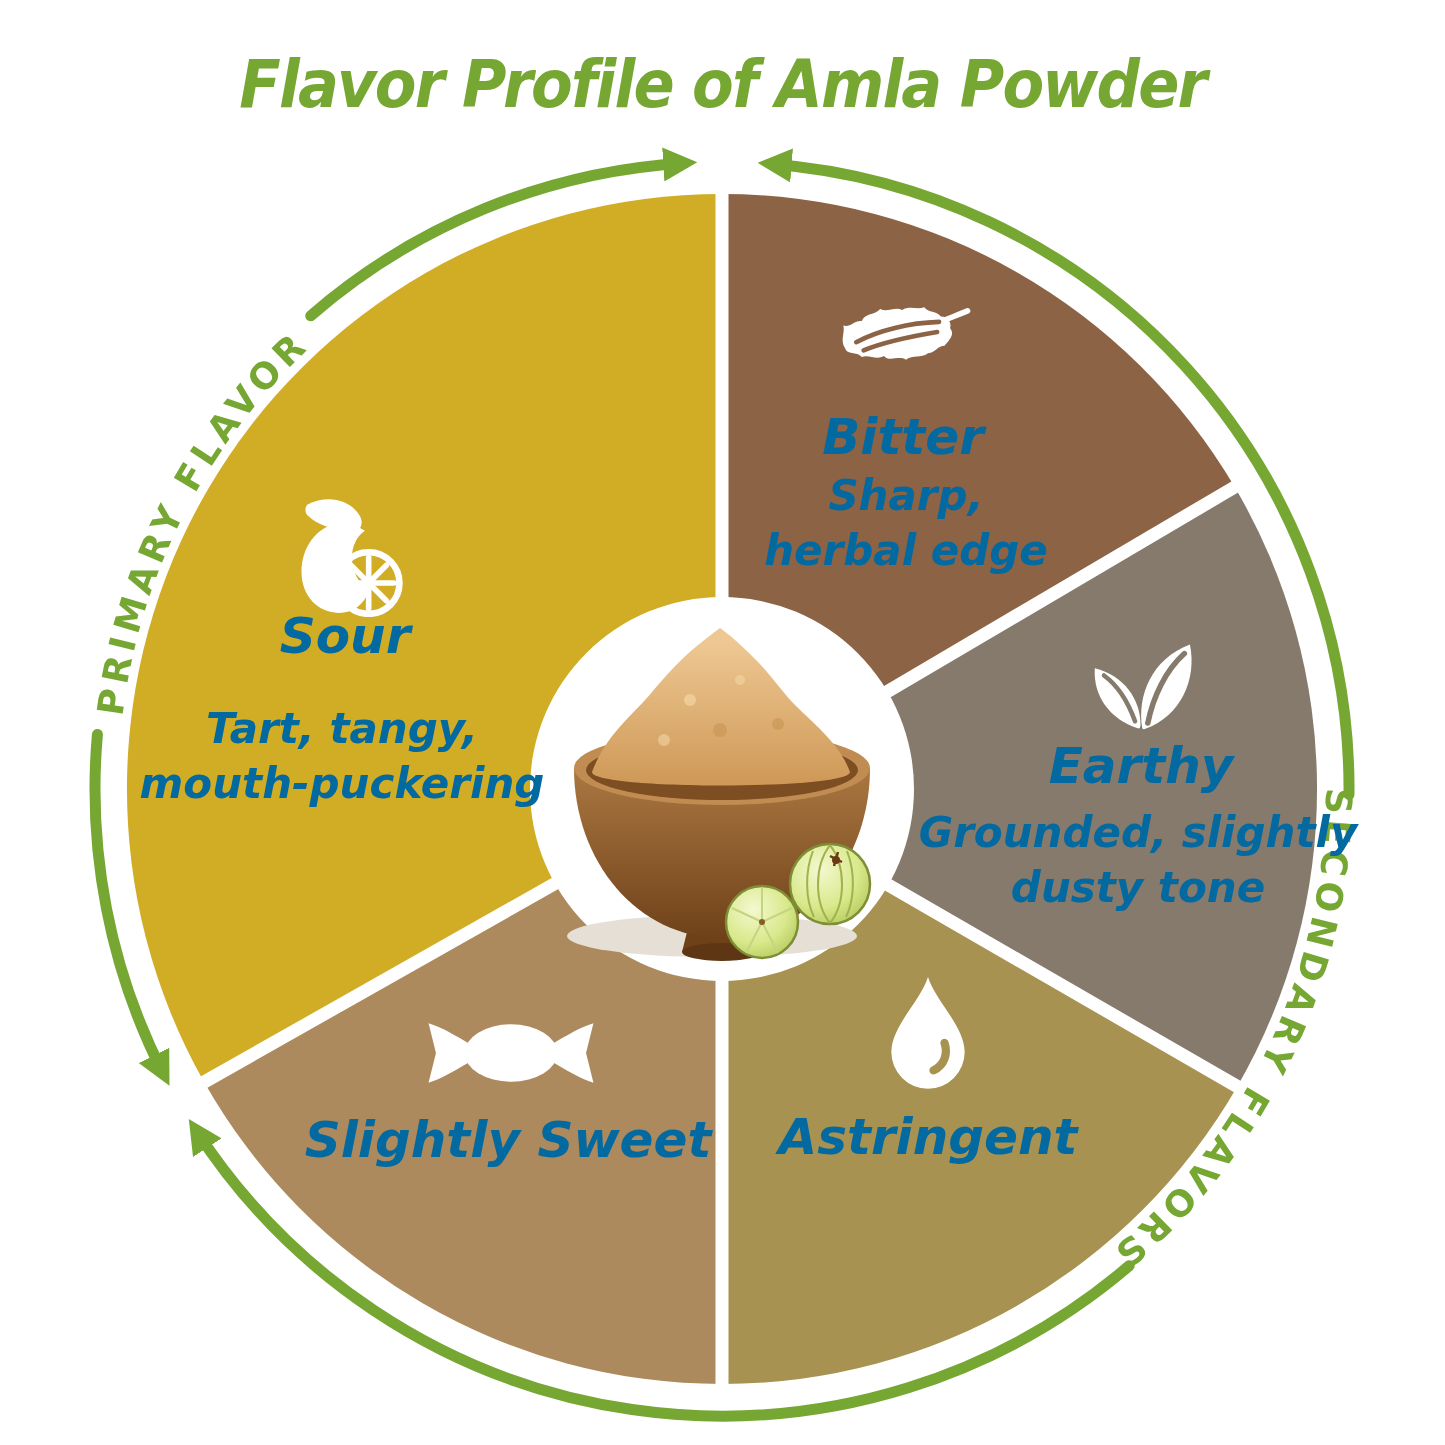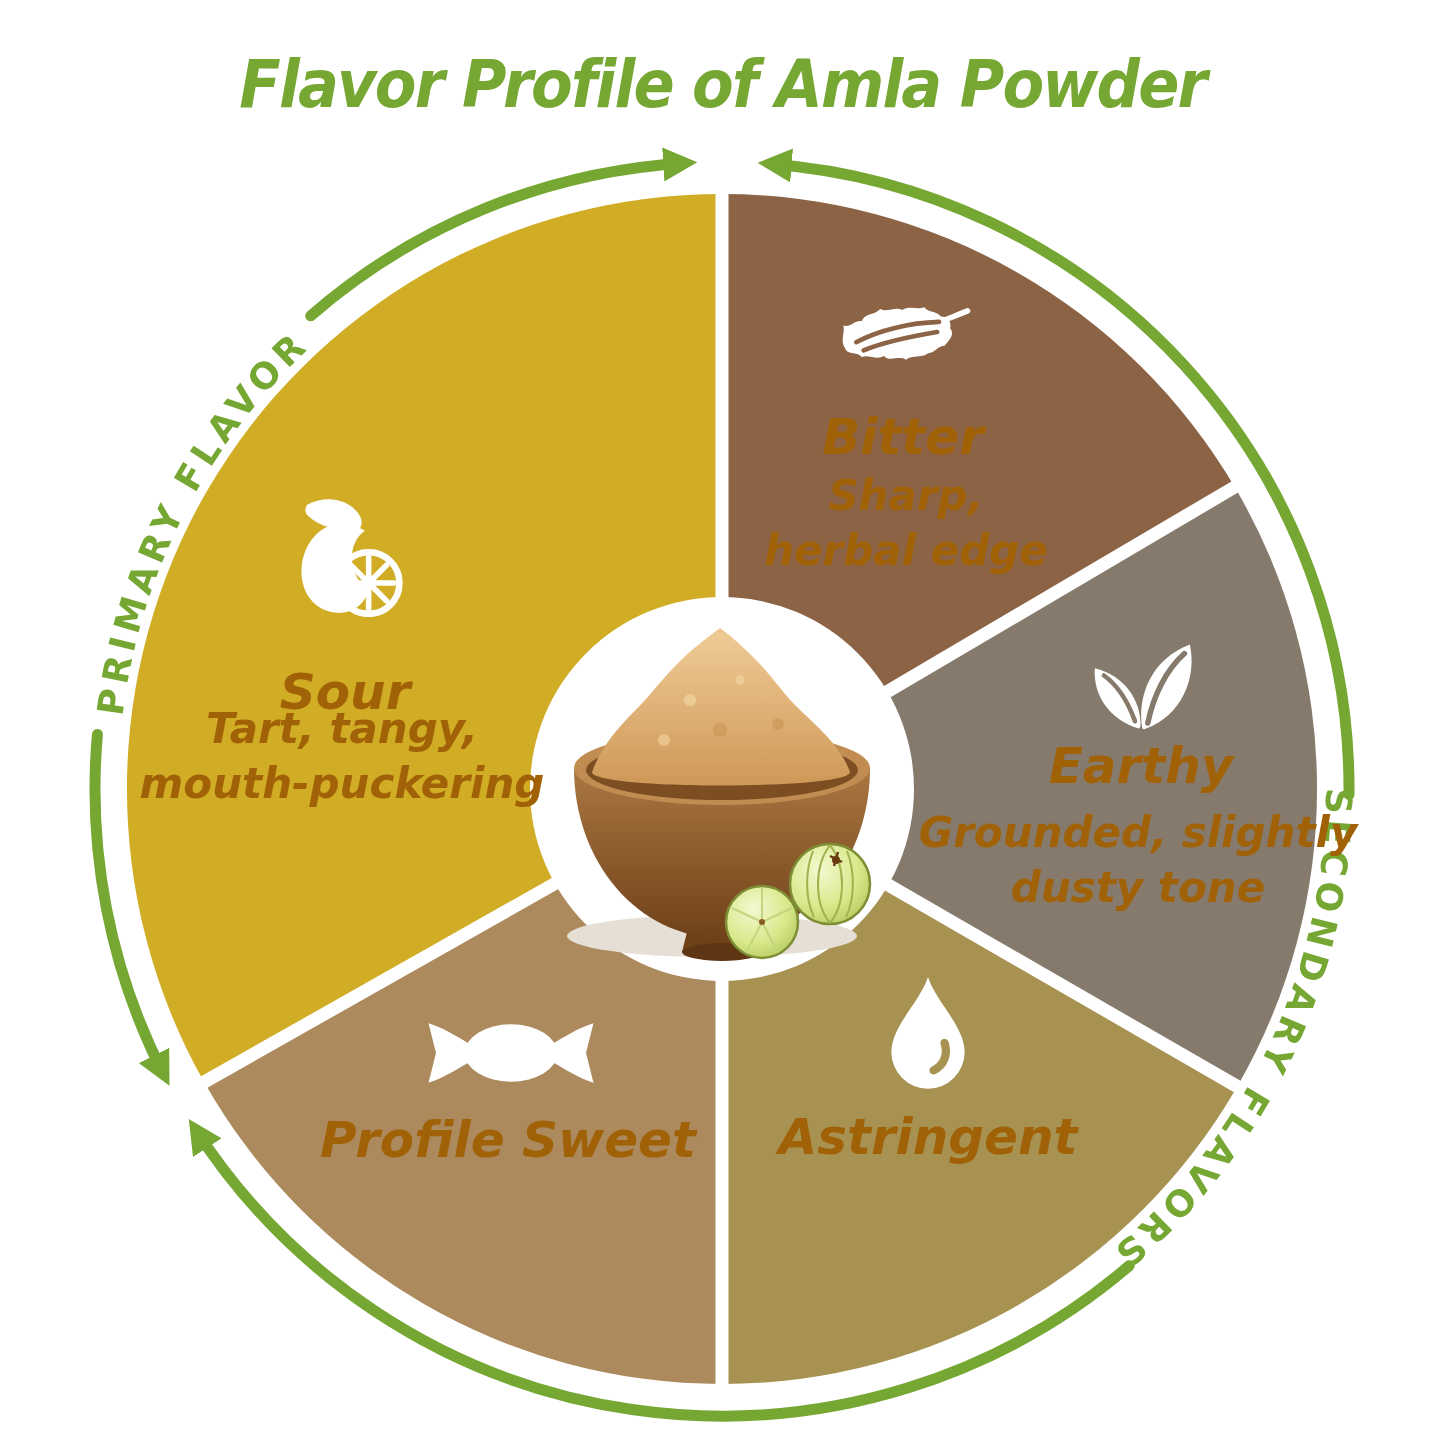--- a/index.html
+++ b/index.html
@@ -2,21 +2,21 @@
 <html><head>
 <meta charset="utf-8">
 <style>
   html,body{margin:0;padding:0;background:#ffffff;}
   .canvas{position:relative;width:1445px;height:1445px;background:#ffffff;overflow:hidden;
           font-family:"DejaVu Sans",sans-serif;}
   #wheel-svg{position:absolute;left:0;top:0;}
   .page-title{position:absolute;left:0;right:0;top:46px;text-align:center;
               font-size:66px;font-weight:bold;font-style:italic;letter-spacing:-2px;
               transform:scaleX(.92);white-space:nowrap;}
-  .seg-part{position:absolute;transform:translate(-50%,-50%);color:#a16207;text-align:center;}
+  .seg-part{position:absolute;transform:translate(-50%,-50%);color:#0369a1;text-align:center;}
   .seg-label{font-size:50px;font-weight:bold;font-style:italic;white-space:nowrap;line-height:1;}
   .seg-desc{font-size:42px;font-weight:bold;font-style:italic;white-space:pre-line;
             line-height:1.3;width:max-content;max-width:480px;}
   .seg-icon svg{display:block;}
   .arc-label-text{font-family:"DejaVu Sans",sans-serif;font-weight:bold;font-size:36px;letter-spacing:5px;}
 </style>
 </head>
 <body>
 
 <div class="canvas">
@@ -109,21 +109,21 @@
         <circle r="33" fill="none" stroke="#ffffff" stroke-width="7"></circle>
         <g stroke="#ffffff" stroke-width="6" stroke-linecap="round">
           <line x1="0" y1="-27" x2="0" y2="27"></line>
           <line x1="-27" y1="0" x2="27" y2="0"></line>
           <line x1="-19" y1="-19" x2="19" y2="19"></line>
           <line x1="-19" y1="19" x2="19" y2="-19"></line>
         </g>
       </g>
     </svg>
   </div>
-  <div class="seg-part seg-label" style="left: 345px; top: 692px;">Sour</div>
+  <div class="seg-part seg-label" style="left: 345px; top: 636px;">Sour</div>
   <div class="seg-part seg-desc" style="left: 342px; top: 757px;">Tart, tangy,
 mouth-puckering</div>
 
   <div class="seg-part seg-icon" style="left: 905px; top: 344px; --segc: #8c6345;">
     <svg width="138" height="92" viewBox="0 0 150 100" fill="#ffffff">
       <path d="M10,55 C4,46 10,38 8,30 C16,32 20,24 28,25 C32,16 42,19 48,12 C56,16 64,9 72,13 C80,8 88,13 96,10 C100,16 110,14 114,20 C122,20 126,27 124,33 C130,40 122,47 118,52 C110,52 108,60 100,60 C92,66 84,61 76,67 C68,62 58,70 52,63 C44,68 36,61 28,64 C22,58 12,62 10,55 Z"></path>
       <path d="M22,48 C46,35 80,27 112,26" stroke="var(--segc)" stroke-width="5" fill="none" stroke-linecap="round"></path>
       <path d="M30,57 C54,47 86,41 110,37" stroke="var(--segc)" stroke-width="5" fill="none" stroke-linecap="round"></path>
       <path d="M118,24 C128,20 136,17 143,14" stroke="#ffffff" stroke-width="6" fill="none" stroke-linecap="round"></path>
     </svg>
@@ -152,15 +152,15 @@
   </div>
   <div class="seg-part seg-label" style="left: 928px; top: 1137px; text-align: right;">Astringent</div>
 
   <div class="seg-part seg-icon" style="left: 511px; top: 1053px; --segc: #ac8a5d;">
     <svg width="176" height="86" viewBox="0 0 190 92" fill="#ffffff">
       <ellipse cx="95" cy="46" rx="50" ry="31"></ellipse>
       <path d="M50,36 C36,28 20,18 6,14 L14,46 L6,78 C20,74 36,64 50,56 Z"></path>
       <path d="M140,36 C154,28 170,18 184,14 L176,46 L184,78 C170,74 154,64 140,56 Z"></path>
     </svg>
   </div>
-  <div class="seg-part seg-label" style="left: 508px; top: 1140px;">Profile Sweet</div>
+  <div class="seg-part seg-label" style="left: 508px; top: 1140px;">Slightly Sweet</div>
 
 </div>
 
 </body></html>

